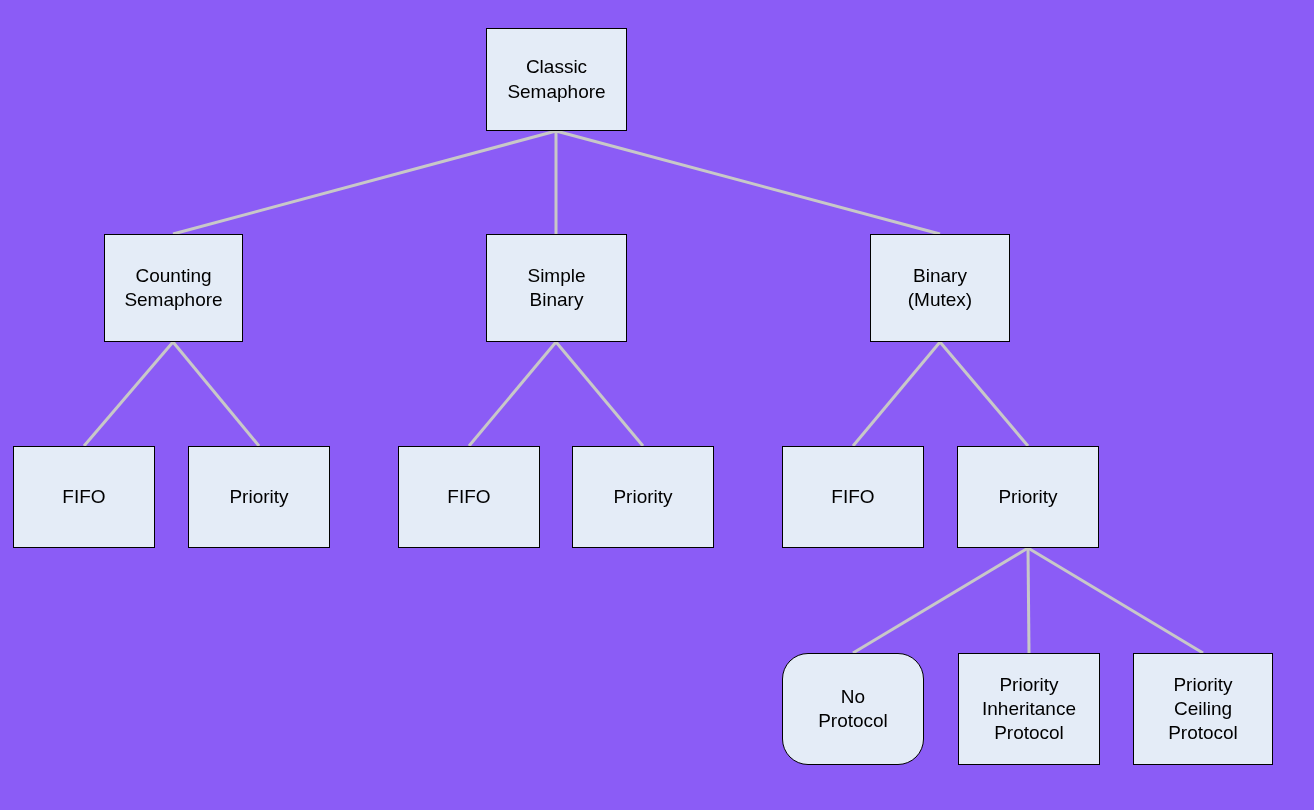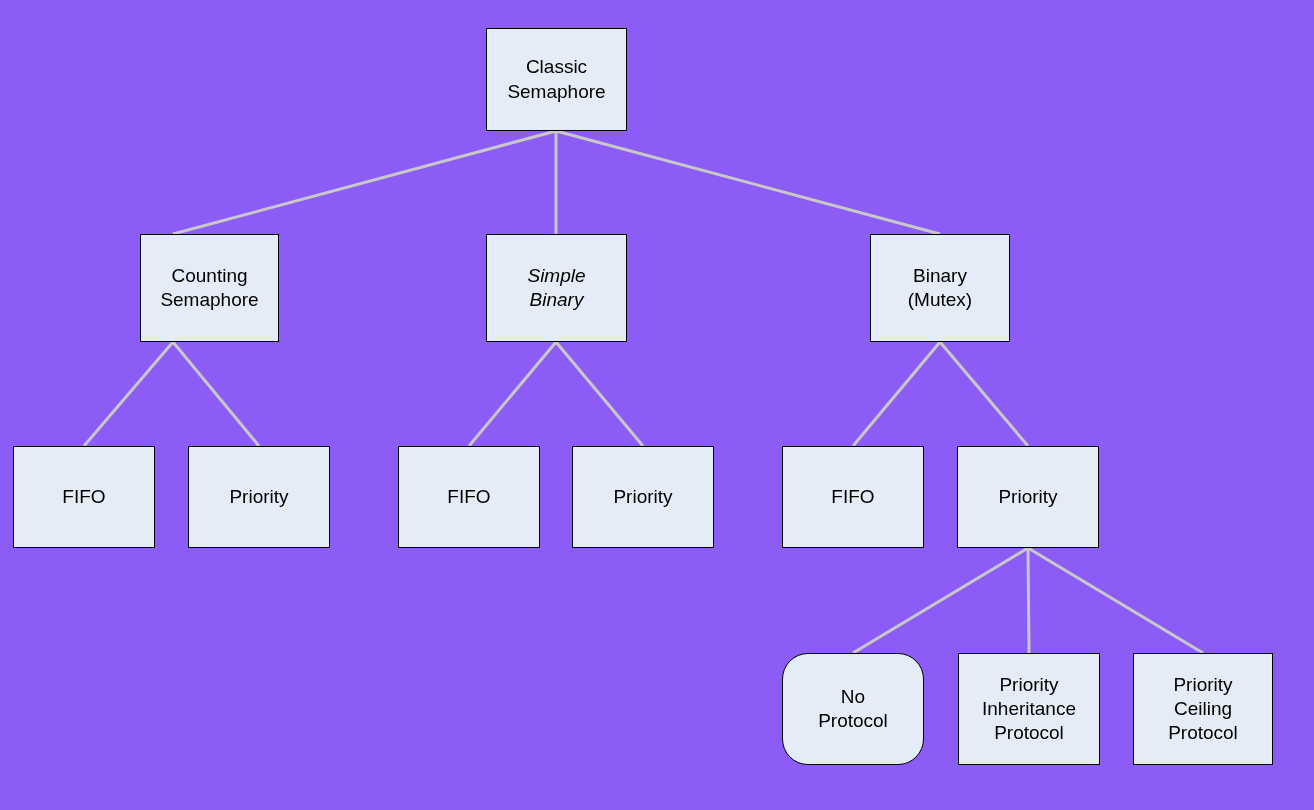--- a/index.html
+++ b/index.html
@@ -60,25 +60,25 @@
       <line x1="940" y1="342" x2="1028" y2="446" stroke="#c8c8c8" stroke-width="3" stroke-linecap="butt"></line>
       <line x1="1028" y1="548" x2="853" y2="653" stroke="#c8c8c8" stroke-width="3" stroke-linecap="butt"></line>
       <line x1="1028" y1="548" x2="1029" y2="653" stroke="#c8c8c8" stroke-width="3" stroke-linecap="butt"></line>
       <line x1="1028" y1="548" x2="1203" y2="653" stroke="#c8c8c8" stroke-width="3" stroke-linecap="butt"></line>
     </svg>
   <div id="node-layer">
       <div class="node" style="left: 486px; top: 28px; width: 141px; height: 103px; background: rgb(228, 236, 247); border-color: rgb(0, 0, 0); color: rgb(0, 0, 0);">
         <span class="node-label">Classic
 Semaphore</span>
       </div>
-      <div class="node" style="left: 104px; top: 234px; width: 139px; height: 108px; background: rgb(228, 236, 247); border-color: rgb(0, 0, 0); color: rgb(0, 0, 0); margin-left: 36px;">
+      <div class="node" style="left: 104px; top: 234px; width: 139px; height: 108px; background: rgb(228, 236, 247); border-color: rgb(0, 0, 0); color: rgb(0, 0, 0);">
         <span class="node-label">Counting
 Semaphore</span>
       </div>
-      <div class="node" style="left: 486px; top: 234px; width: 141px; height: 108px; background: rgb(228, 236, 247); border-color: rgb(0, 0, 0); color: rgb(0, 0, 0); font-style: italic;">
+      <div class="node" style="left: 486px; top: 234px; width: 141px; height: 108px; background: rgb(228, 236, 247); border-color: rgb(0, 0, 0); color: rgb(0, 0, 0);">
         <span class="node-label">Simple
 Binary</span>
       </div>
       <div class="node" style="left: 870px; top: 234px; width: 140px; height: 108px; background: rgb(228, 236, 247); border-color: rgb(0, 0, 0); color: rgb(0, 0, 0);">
         <span class="node-label">Binary
 (Mutex)</span>
       </div>
       <div class="node" style="left: 13px; top: 446px; width: 142px; height: 102px; background: rgb(228, 236, 247); border-color: rgb(0, 0, 0); color: rgb(0, 0, 0);">
         <span class="node-label">FIFO</span>
       </div>

